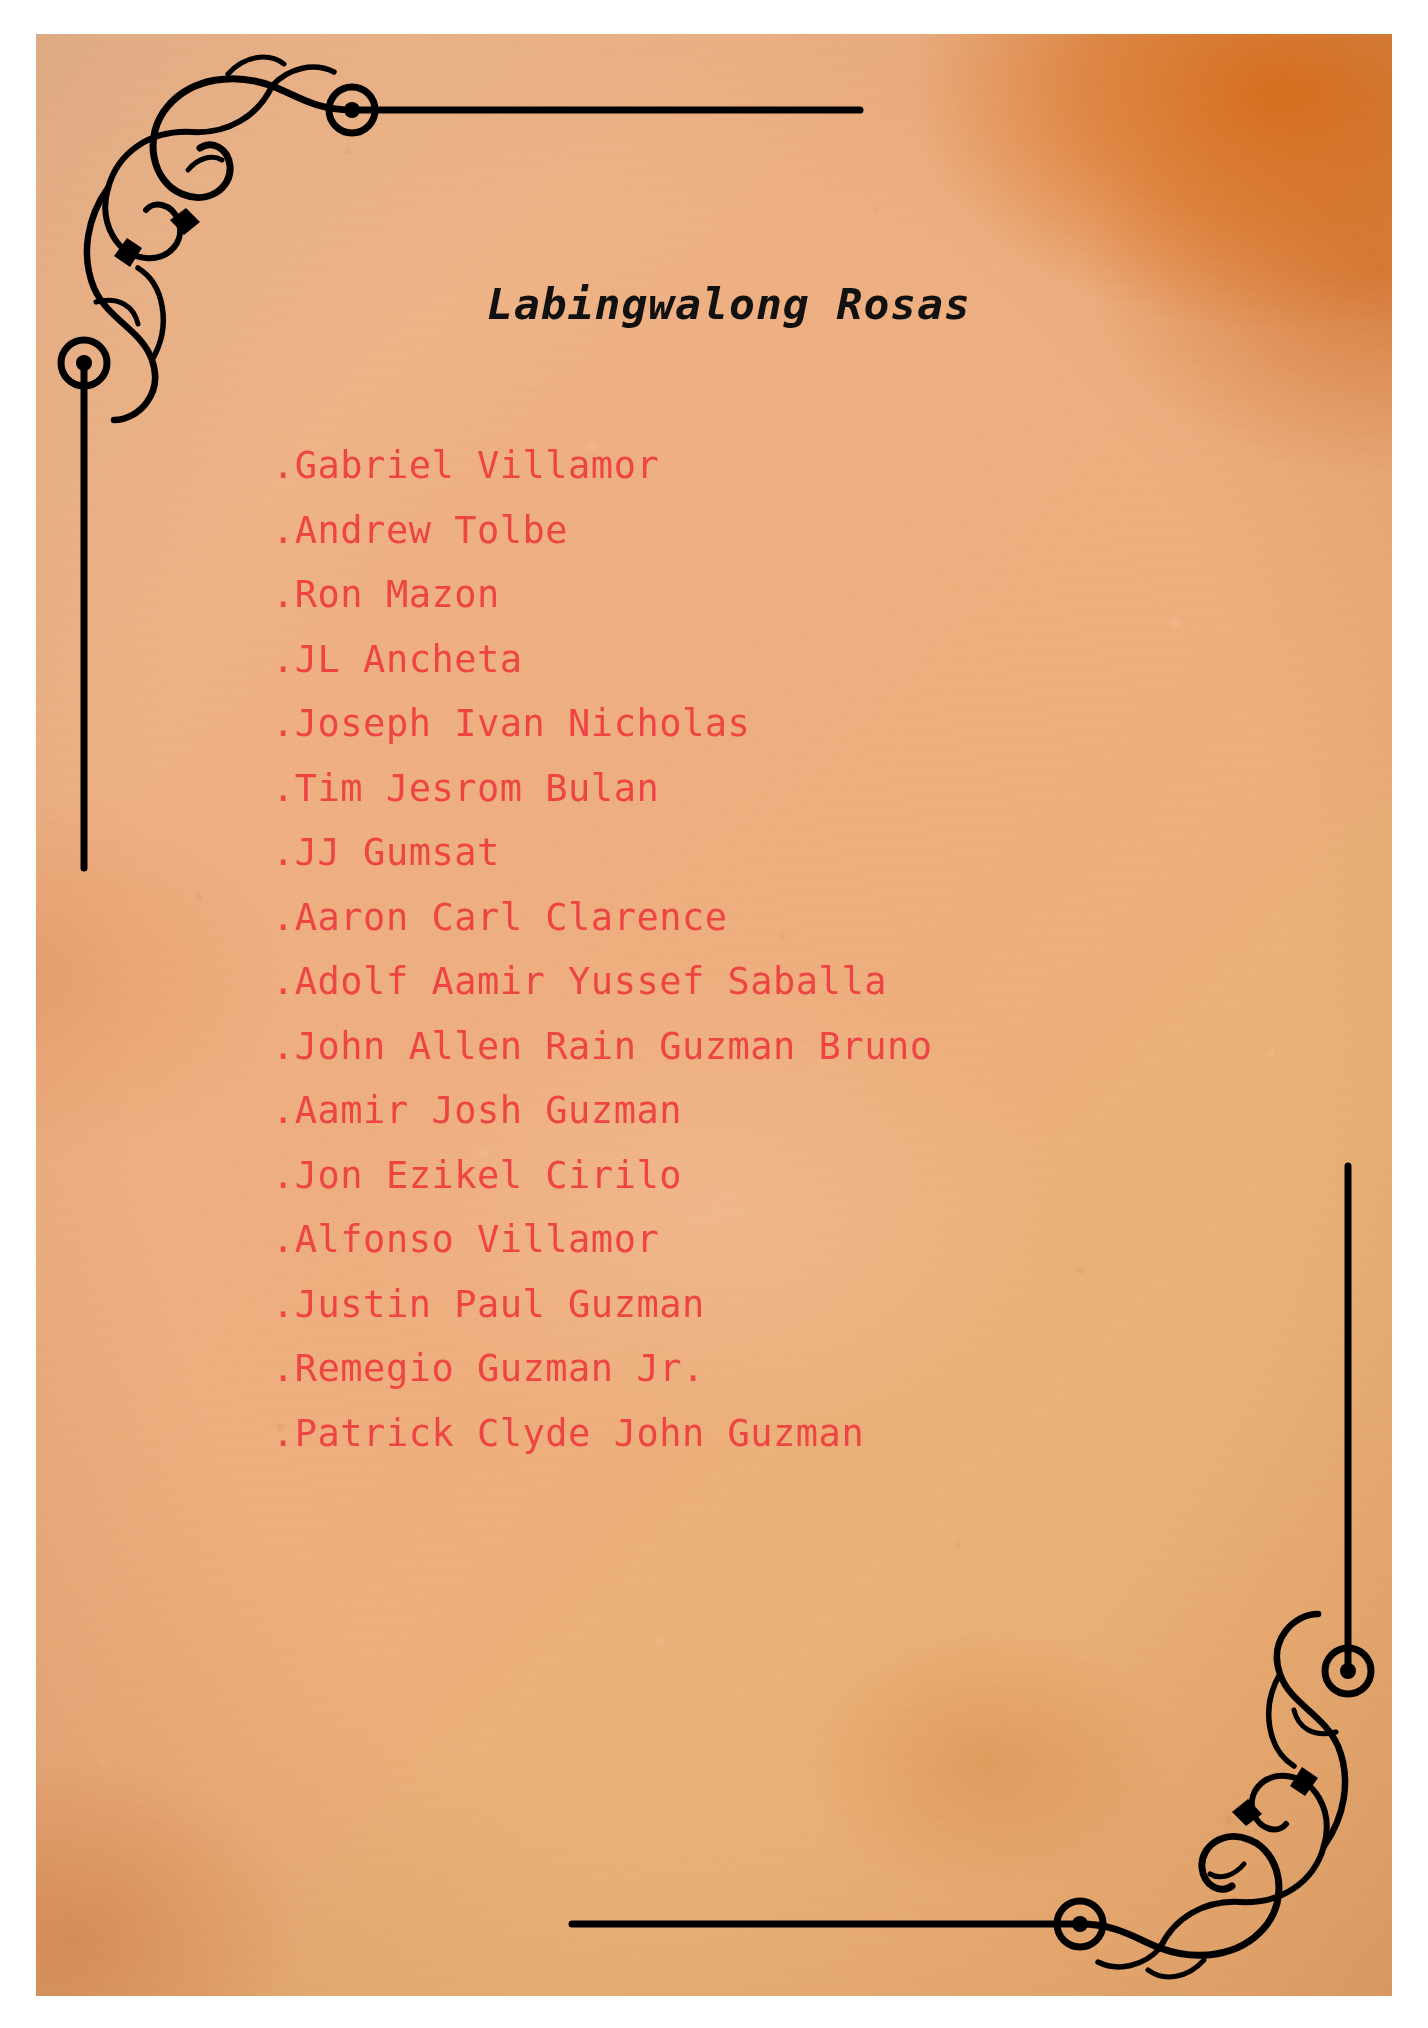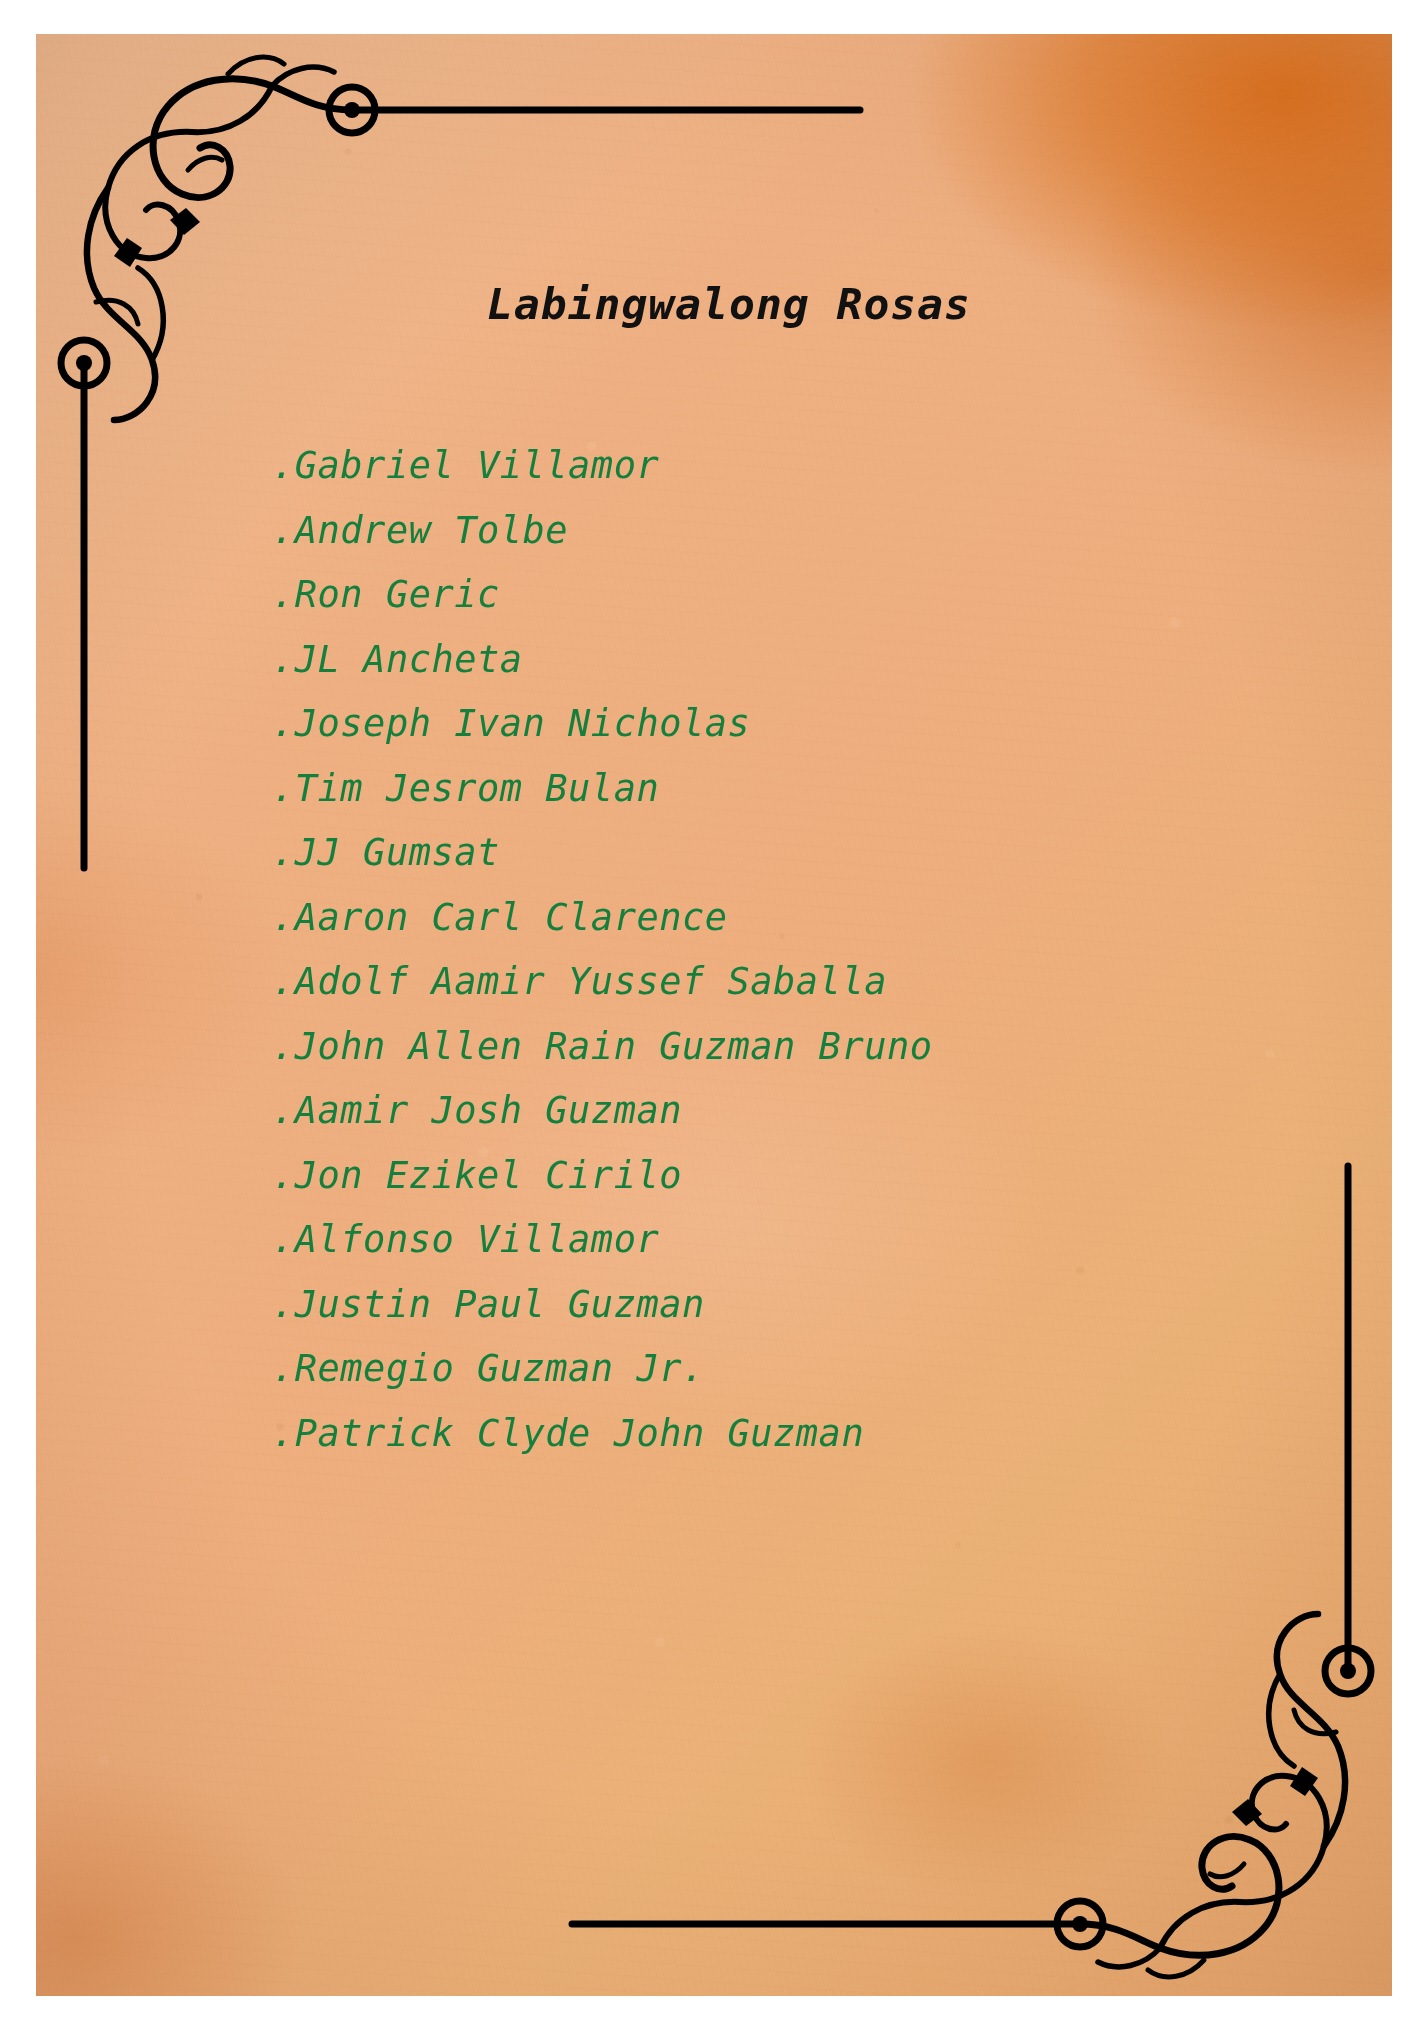--- a/index.html
+++ b/index.html
@@ -116,24 +116,23 @@
   .list {
     position: absolute;
     left: 236px;
     top: 400px;
     margin: 0;
     padding: 0;
     list-style: none;
   }
   .list li {
     font-family: "DejaVu Sans Mono", monospace;
-    font-style: italic;
     font-size: 37px;
     line-height: 64.5px;
-    color: #15803d;
+    color: #ef4444;
     white-space: pre;
     letter-spacing: .5px;
   }
 </style>
 </head>
 <body>
 
 <div class="page">
 
   <div class="paper">
@@ -187,21 +186,21 @@
     <path d="M74 254 C96 248 112 258 116 276" stroke="#000" stroke-width="5" fill="none" stroke-linecap="round"></path>
     <path d="M250 38 C266 20 292 14 312 24" stroke="#000" stroke-width="5.5" fill="none" stroke-linecap="round"></path>
     <path d="M206 26 C222 8 246 4 262 16" stroke="#000" stroke-width="5" fill="none" stroke-linecap="round"></path>
   </svg>
 
   <div class="content">
     <div class="title">Labingwalong Rosas</div>
     <ul class="list">
         <li>.Gabriel Villamor</li>
         <li>.Andrew Tolbe</li>
-        <li>.Ron Geric</li>
+        <li>.Ron Mazon</li>
         <li>.JL Ancheta</li>
         <li>.Joseph Ivan Nicholas</li>
         <li>.Tim Jesrom Bulan</li>
         <li>.JJ Gumsat</li>
         <li>.Aaron Carl Clarence</li>
         <li>.Adolf Aamir Yussef Saballa</li>
         <li>.John Allen Rain Guzman Bruno</li>
         <li>.Aamir Josh Guzman</li>
         <li>.Jon Ezikel Cirilo</li>
         <li>.Alfonso Villamor</li>

